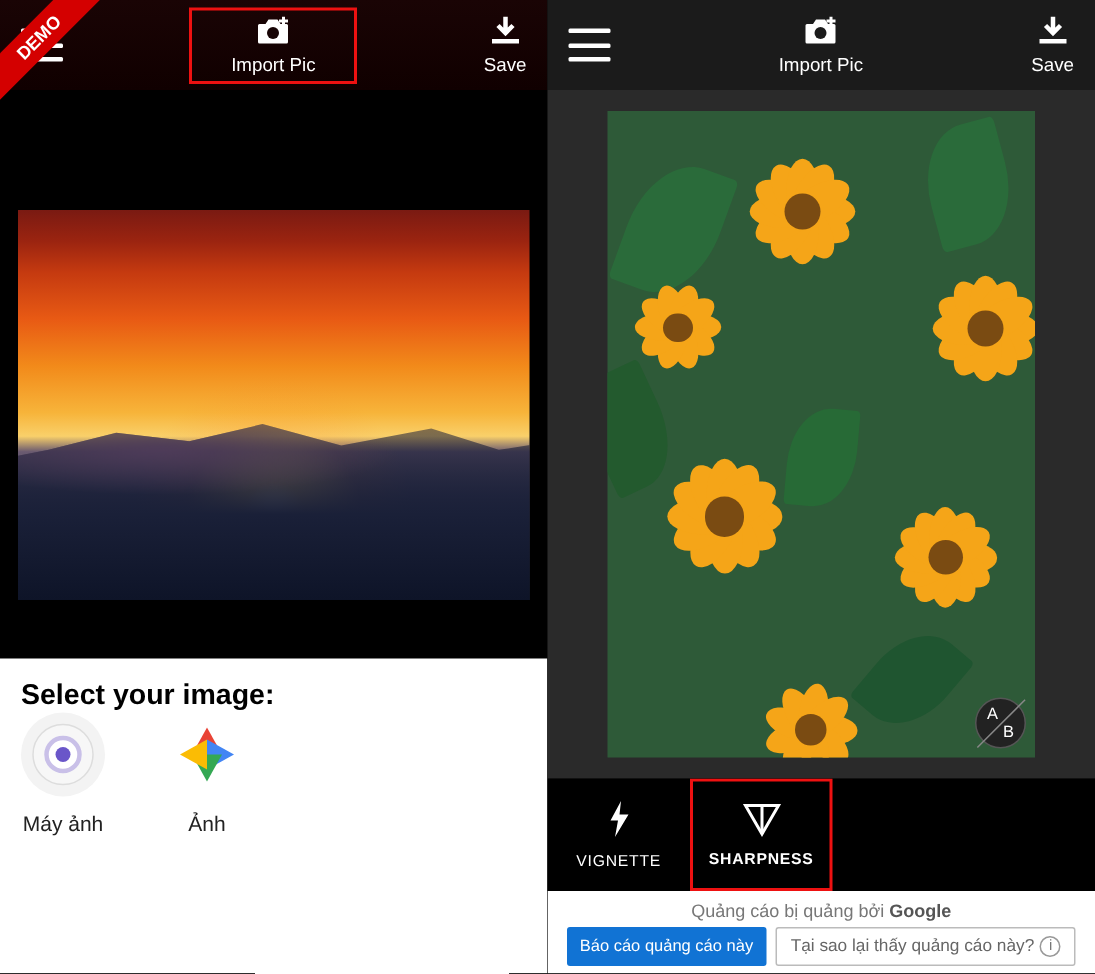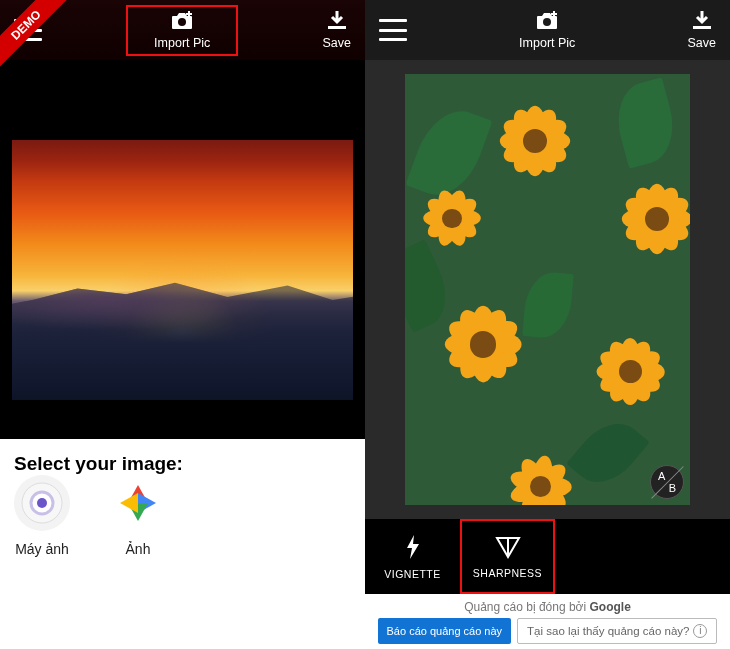--- a/index.html
+++ b/index.html
@@ -101,21 +101,21 @@
     background:#000; color:#fff;
     display:flex; align-items:center;
     overflow:hidden;
   }
   .tool {
     min-width:95px; height:100%;
     display:flex; flex-direction:column; align-items:center; justify-content:center; gap:6px;
     font-size:10.5px; letter-spacing:0.5px; cursor:pointer;
   }
   .tool svg { fill:none; stroke:#fff; stroke-width:2; }
-  .tool.hl { border:2px solid #e11; }
+  .tool.hl { border:2px solid #e11;font-weight:bold; }
 
   
   .adbar {
     position:absolute; bottom:0; left:0; right:0; height:55px;
     background:#fff; color:#666; font-size:12px;
     display:flex; flex-direction:column; align-items:center; justify-content:center; gap:4px;
     padding:4px;
   }
   .ad-top { font-size:12px; color:#777; }
   .ad-google { font-weight:bold; color:#555; }
@@ -337,21 +337,21 @@
               <path d="M2 3 h22 L13 22 z"></path>
               <path d="M13 3 v19"></path>
             </svg>
         </span>
         <span>SHARPNESS</span>
       </div>
     </div>
 
     <div class="adbar">
       <div class="ad-top">
-        <span>Quảng cáo bị đóng bởi </span><span class="ad-google">Google</span>
+        <span>Quảng cáo bị quảng bởi </span><span class="ad-google">Google</span>
       </div>
       <div class="ad-btns">
         <button class="ad-btn1">Báo cáo quảng cáo này</button>
         <button class="ad-btn2">
           <span>Tại sao lại thấy quảng cáo này?</span>
           <span style="display:inline-flex;width:14px;height:14px;border:1px solid #999;border-radius:50%;align-items:center;justify-content:center;font-size:10px;color:#777;">i</span>
         </button>
       </div>
     </div>
   </div>

